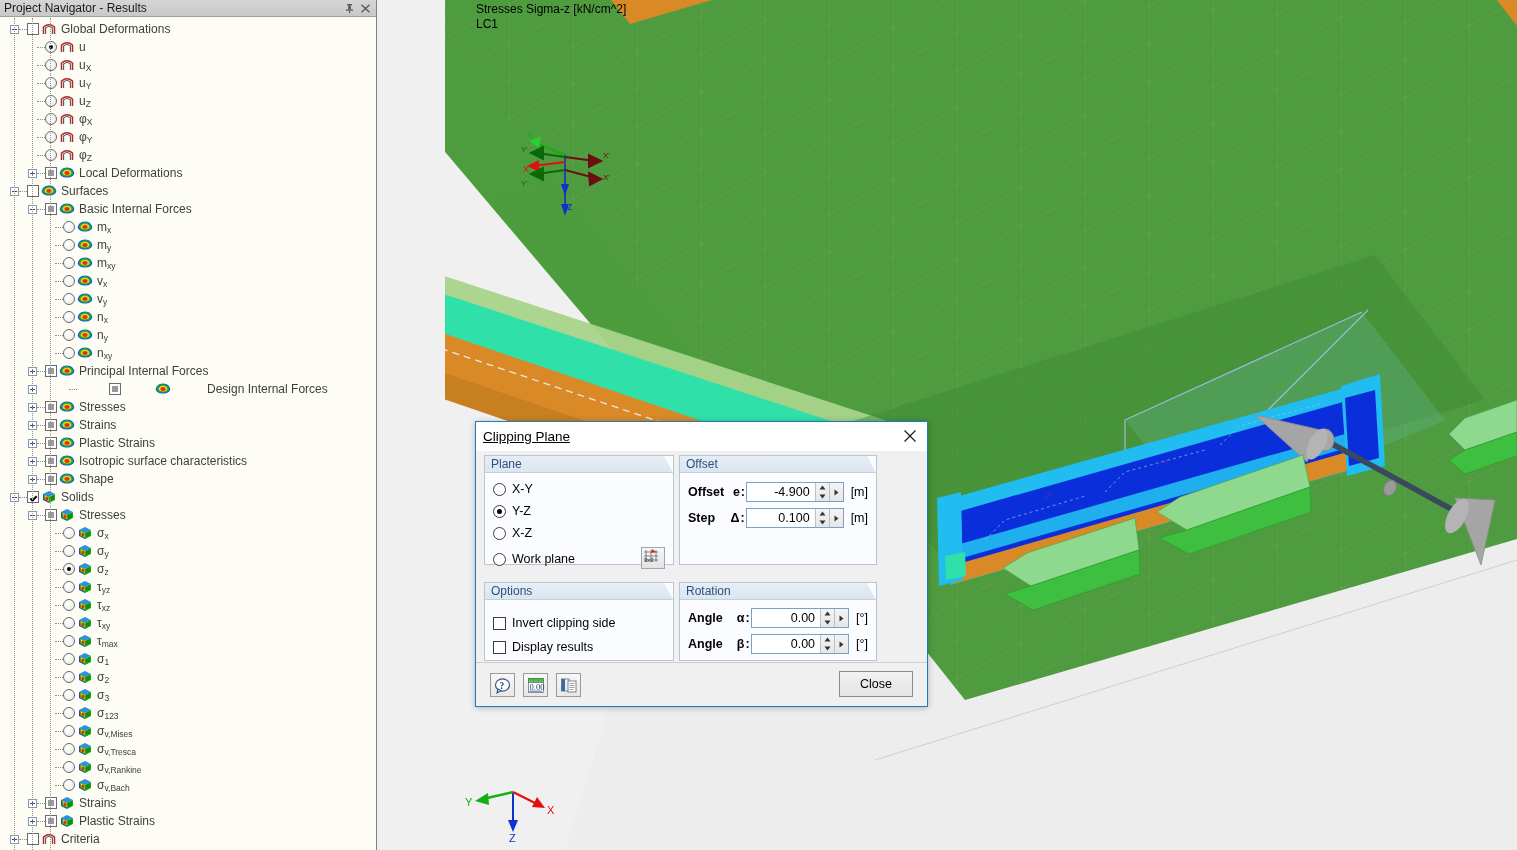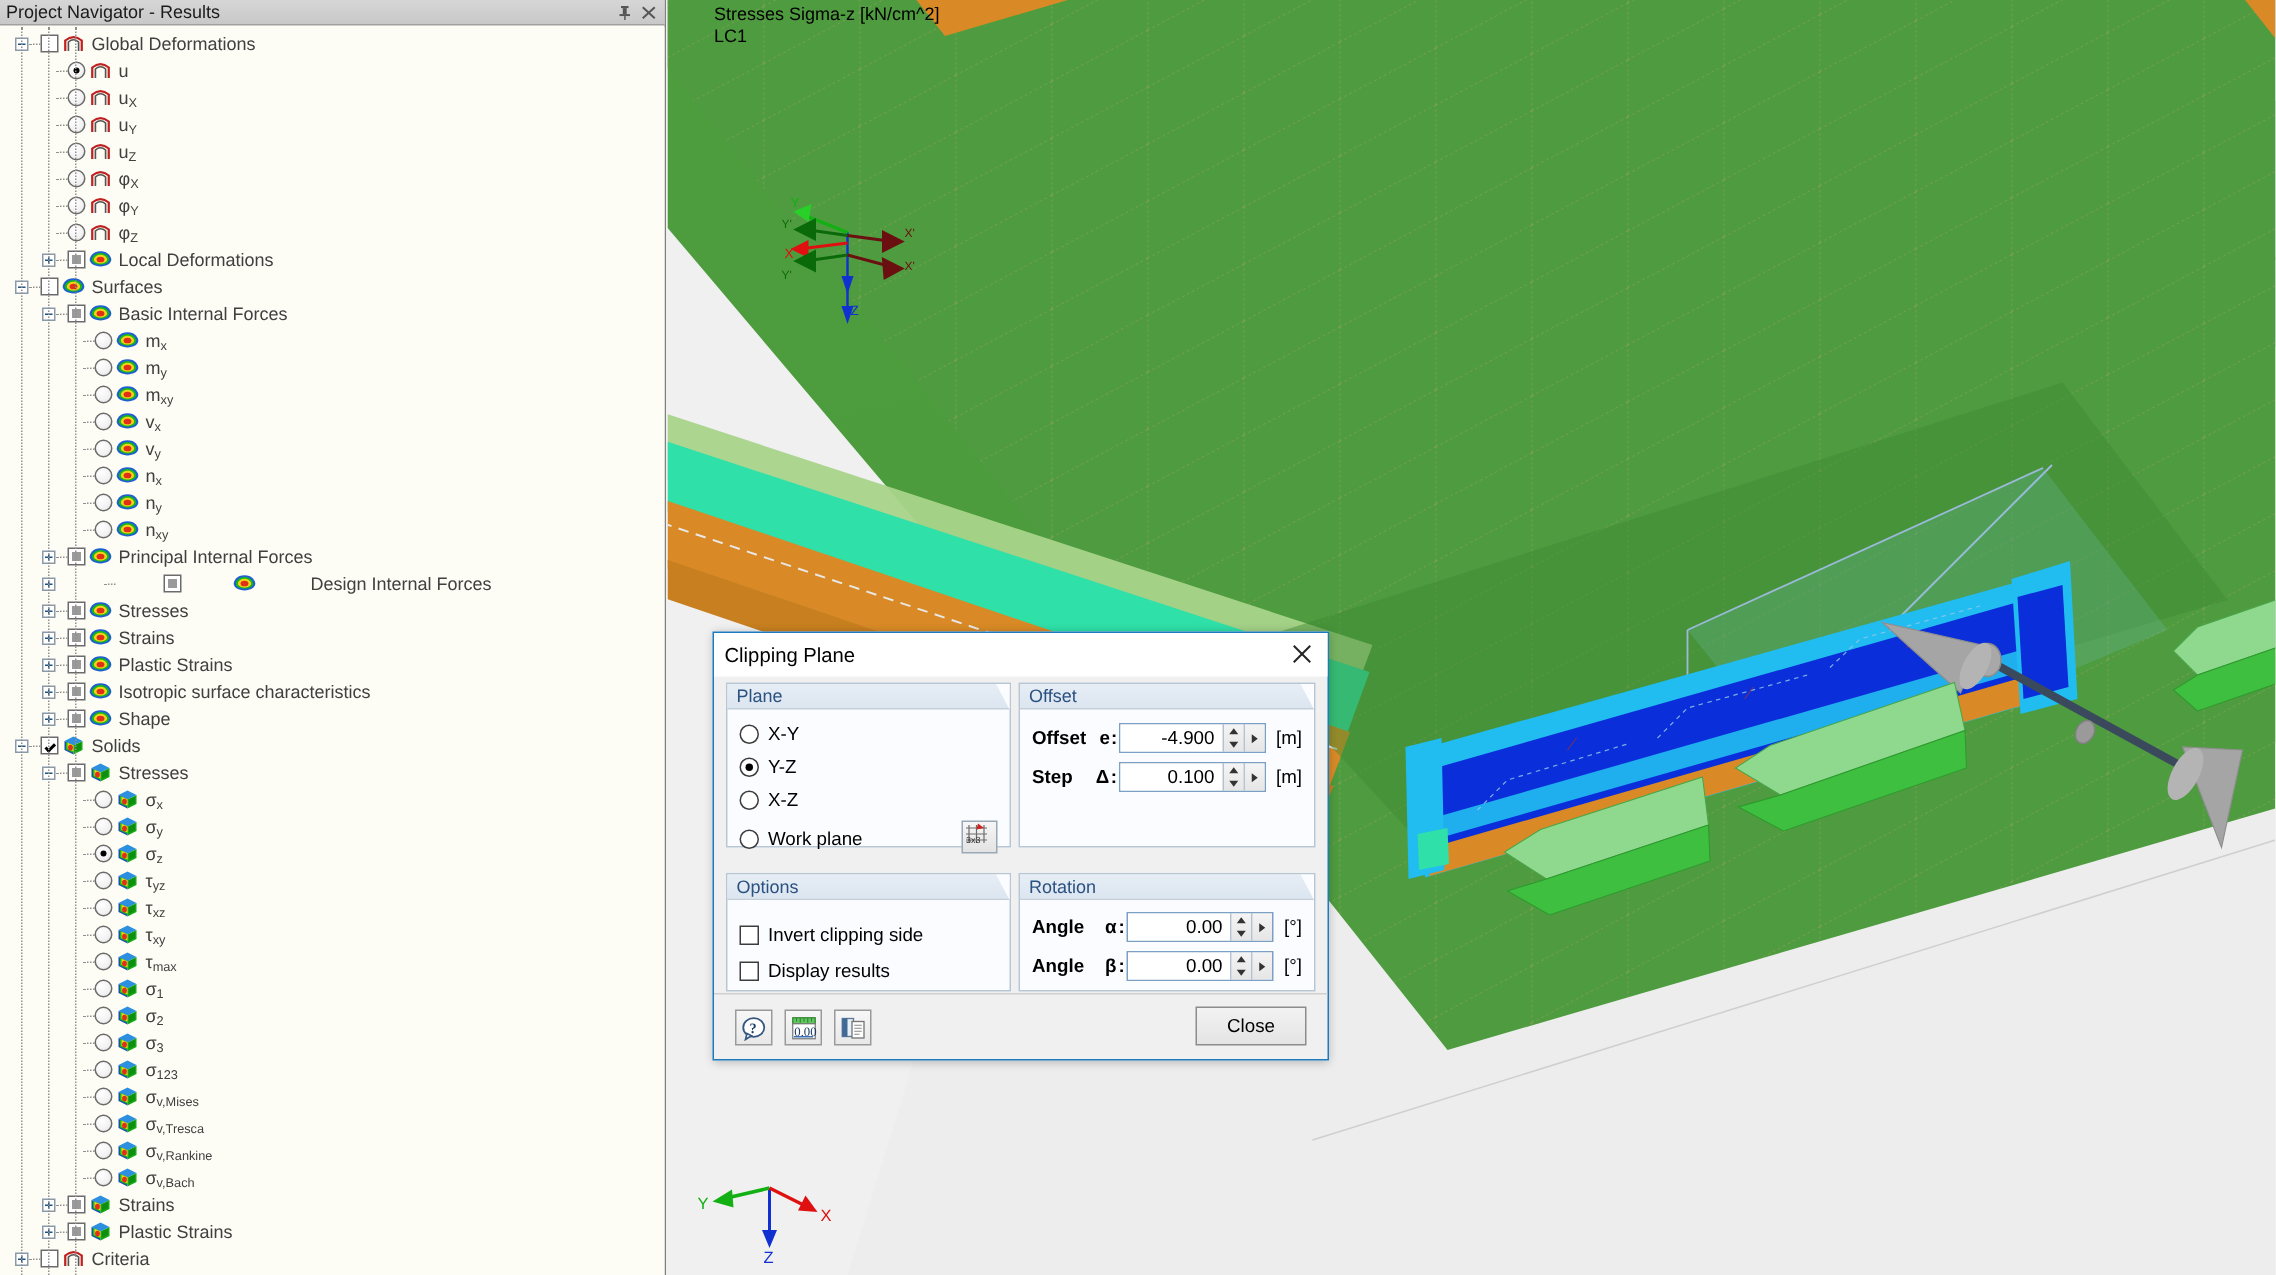--- a/index.html
+++ b/index.html
@@ -7,21 +7,21 @@
     margin: 0; padding: 0;
     width: 1517px; height: 850px;
     overflow: hidden;
     font-family: "Liberation Sans", sans-serif;
   }
   #app { position: relative; width: 1517px; height: 850px; background: #f0f0f0; }
 
   
   #navigator {
     position: absolute; left: 0; top: 0;
-    width: 444px; height: 850px;
+    width: 377px; height: 850px;
     background: #fdfdf5;
     border-right: 1px solid #808080;
   }
   #nav-titlebar {
     position: relative;
     height: 17px;
     background: linear-gradient(to bottom, #d6d6d6 0%, #cfcfcf 50%, #c8c8c8 100%);
     border-bottom: 1px solid #a0a0a0;
     display: flex; align-items: center;
   }
@@ -126,25 +126,25 @@
     margin-left: 24px;
   }
   #axis-triad {
     position: absolute; left: 10px; bottom: 8px;
     width: 110px; height: 70px;
   }
 
   
   #dialog {
     position: absolute; left: 475px; top: 421px;
-    width: 411px; height: 286px;
+    width: 453px; height: 286px;
     background: #f0f0f0;
     border: 1px solid #1c7ac0;
     box-shadow: 0 1px 6px rgba(0,0,0,0.25);
-    font-size: 12px; color: #000;
+    font-size: 12px; color: #000; text-decoration: underline;
   }
   #dlg-titlebar {
     height: 29px; background: #ffffff;
     display: flex; align-items: center;
     position: relative;
   }
   #dlg-title { padding-left: 7px; font-size: 13.5px; color: #000; }
   #dlg-close {
     position: absolute; right: 6px; top: 4px;
     width: 22px; height: 20px;

